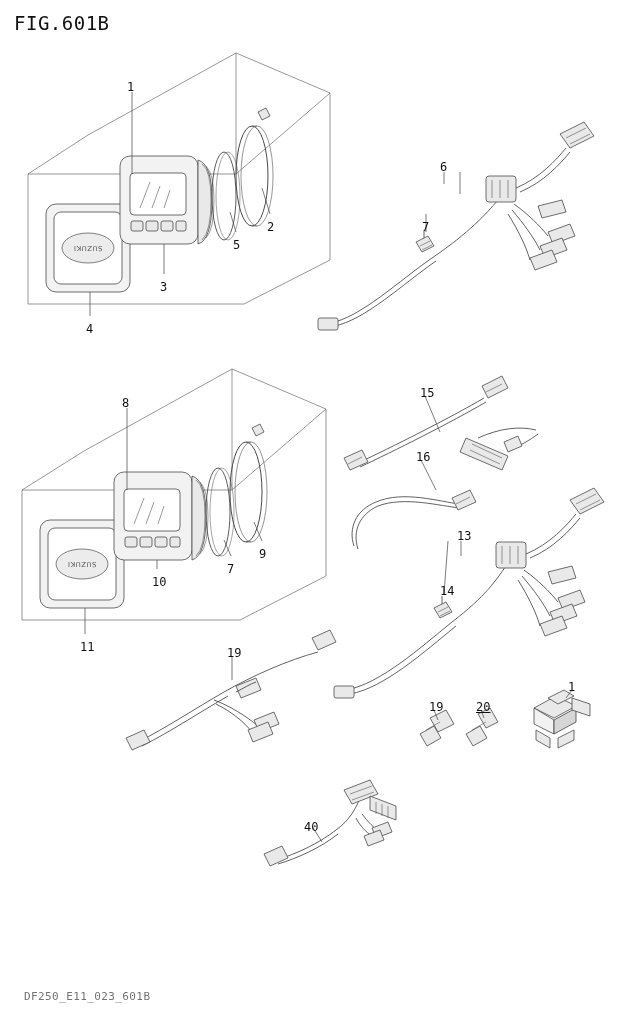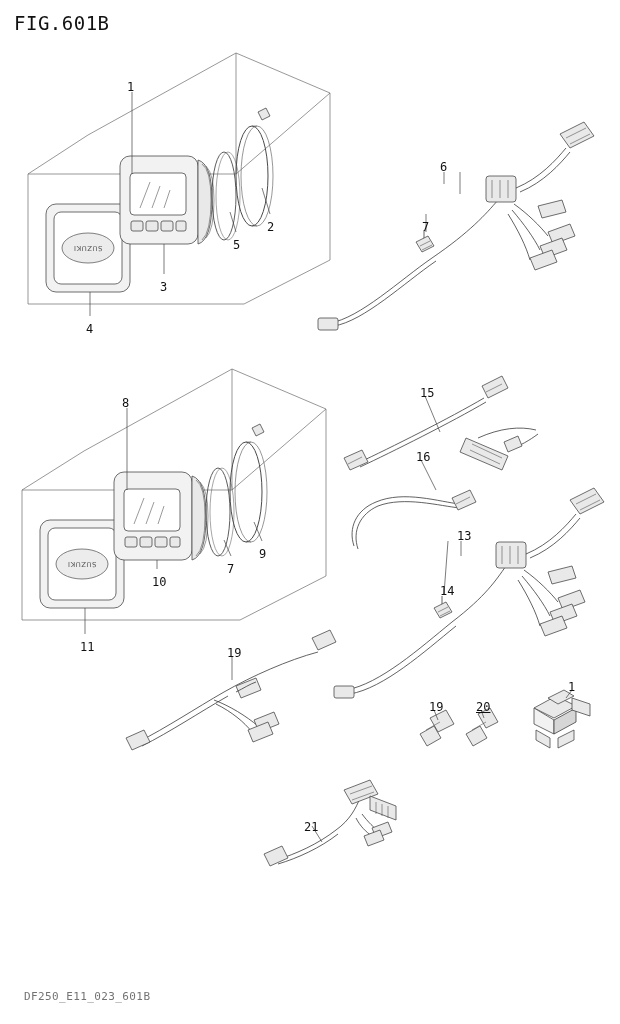--- a/index.html
+++ b/index.html
@@ -321,17 +321,17 @@
   <div class="callout" style="left:80px;  top:632px;">11</div>
   <div class="callout" style="left:227px; top:554px;">7</div>
   <div class="callout" style="left:457px; top:521px;">13</div>
   <div class="callout" style="left:440px; top:576px;">14</div>
   <div class="callout" style="left:420px; top:378px;">15</div>
   <div class="callout" style="left:416px; top:442px;">16</div>
   <div class="callout" style="left:568px; top:672px;">1</div>
   <div class="callout" style="left:227px; top:638px;">19</div>
   <div class="callout" style="left:429px; top:692px;">19</div>
   <div class="callout" style="left:476px; top:692px;text-decoration:underline;">20</div>
-  <div class="callout" style="left:304px; top:812px;">21</div>
+  <div class="callout" style="left:304px; top:812px;">40</div>
 
   <div class="footer-code">DF250_E11_023_601B</div>
 
 </div>
 
 </body></html>

